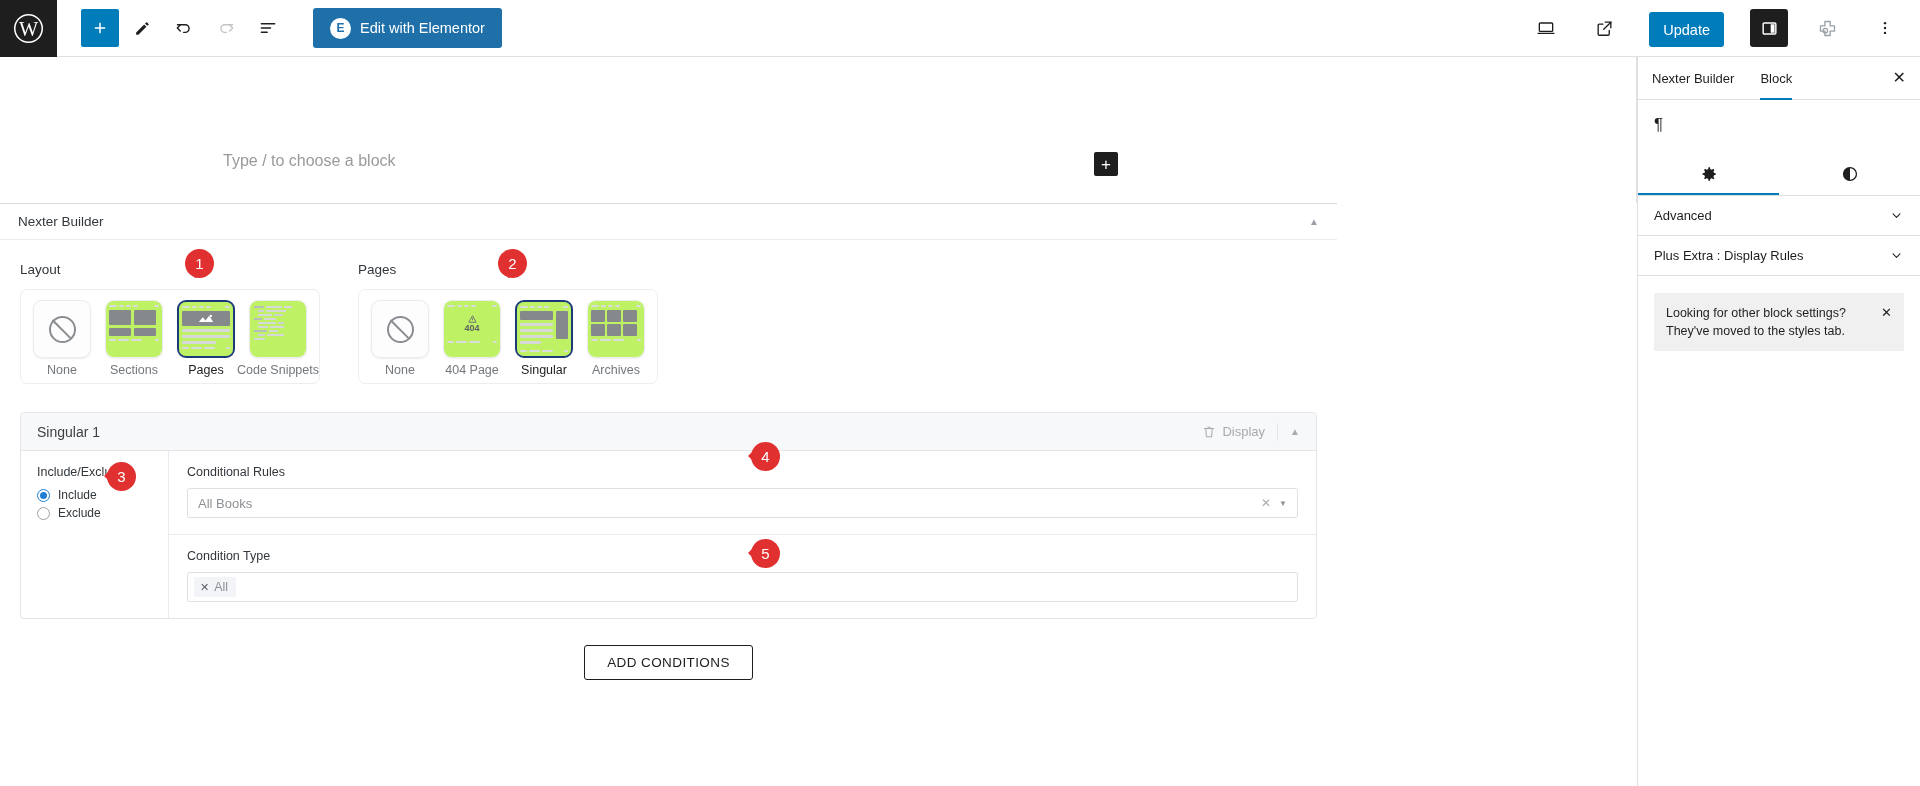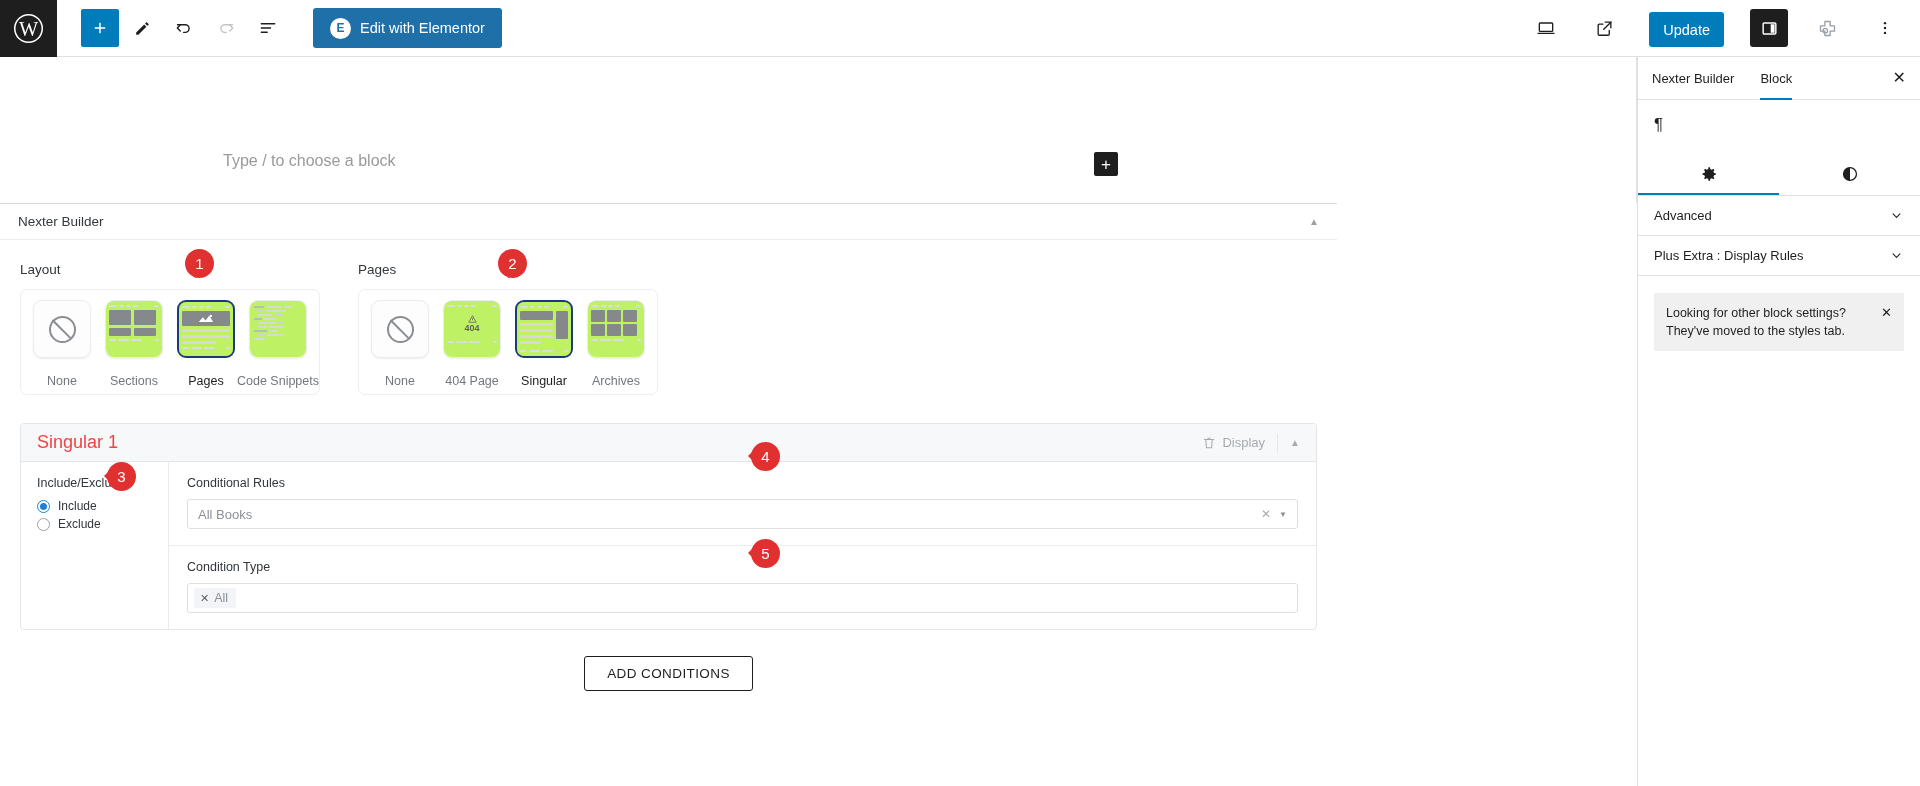--- a/index.html
+++ b/index.html
@@ -154,21 +154,21 @@
     box-shadow: 0 1px 2px rgba(0,0,0,.07);
     display: flex; align-items: center; justify-content: center;
     overflow: hidden;
     position: relative;
   }
   .card.selected .thumb {
     border: 2px solid #1b3a7a;
     box-shadow: 0 0 0 1px #1b3a7a inset;
   }
   .card-label {
-    margin-top: 16px;
+    margin-top: 5px;
     font-size: 12.5px;
     color: #73777c;
     white-space: nowrap;
   }
   .card.selected .card-label { color: #1e1e1e; }
 
   
   .mini { width: 100%; height: 100%; background: #bef264; padding: 4px 3px; }
   .mini .bar { height: 3px; background: #d6d8da; border-radius: 1px; margin-bottom: 3px; }
   .mini-head { display: flex; gap: 2px; align-items: center; margin-bottom: 3px; }
@@ -197,21 +197,21 @@
     overflow: hidden;
   }
   .singular-head {
     height: 38px;
     background: #f7f8fa;
     border-bottom: 1px solid #e3e5e8;
     display: flex; align-items: center;
     padding: 0 16px;
     justify-content: space-between;
   }
-  .singular-title { font-size: 18px; color: #ef4444; }
+  .singular-title { font-size: 14px; color: #404040; }
   .singular-actions { display: flex; align-items: center; gap: 12px; color: #a7abaf; font-size: 13px; }
   .delete-btn { display: flex; align-items: center; gap: 6px; cursor: pointer; }
   .vsep { width: 1px; height: 18px; background: #e3e5e8; }
 
   .singular-body { display: flex; }
   .ie-col {
     width: 148px;
     padding: 14px 0 16px 16px;
     border-right: 1px solid #e9ebee;
   }

